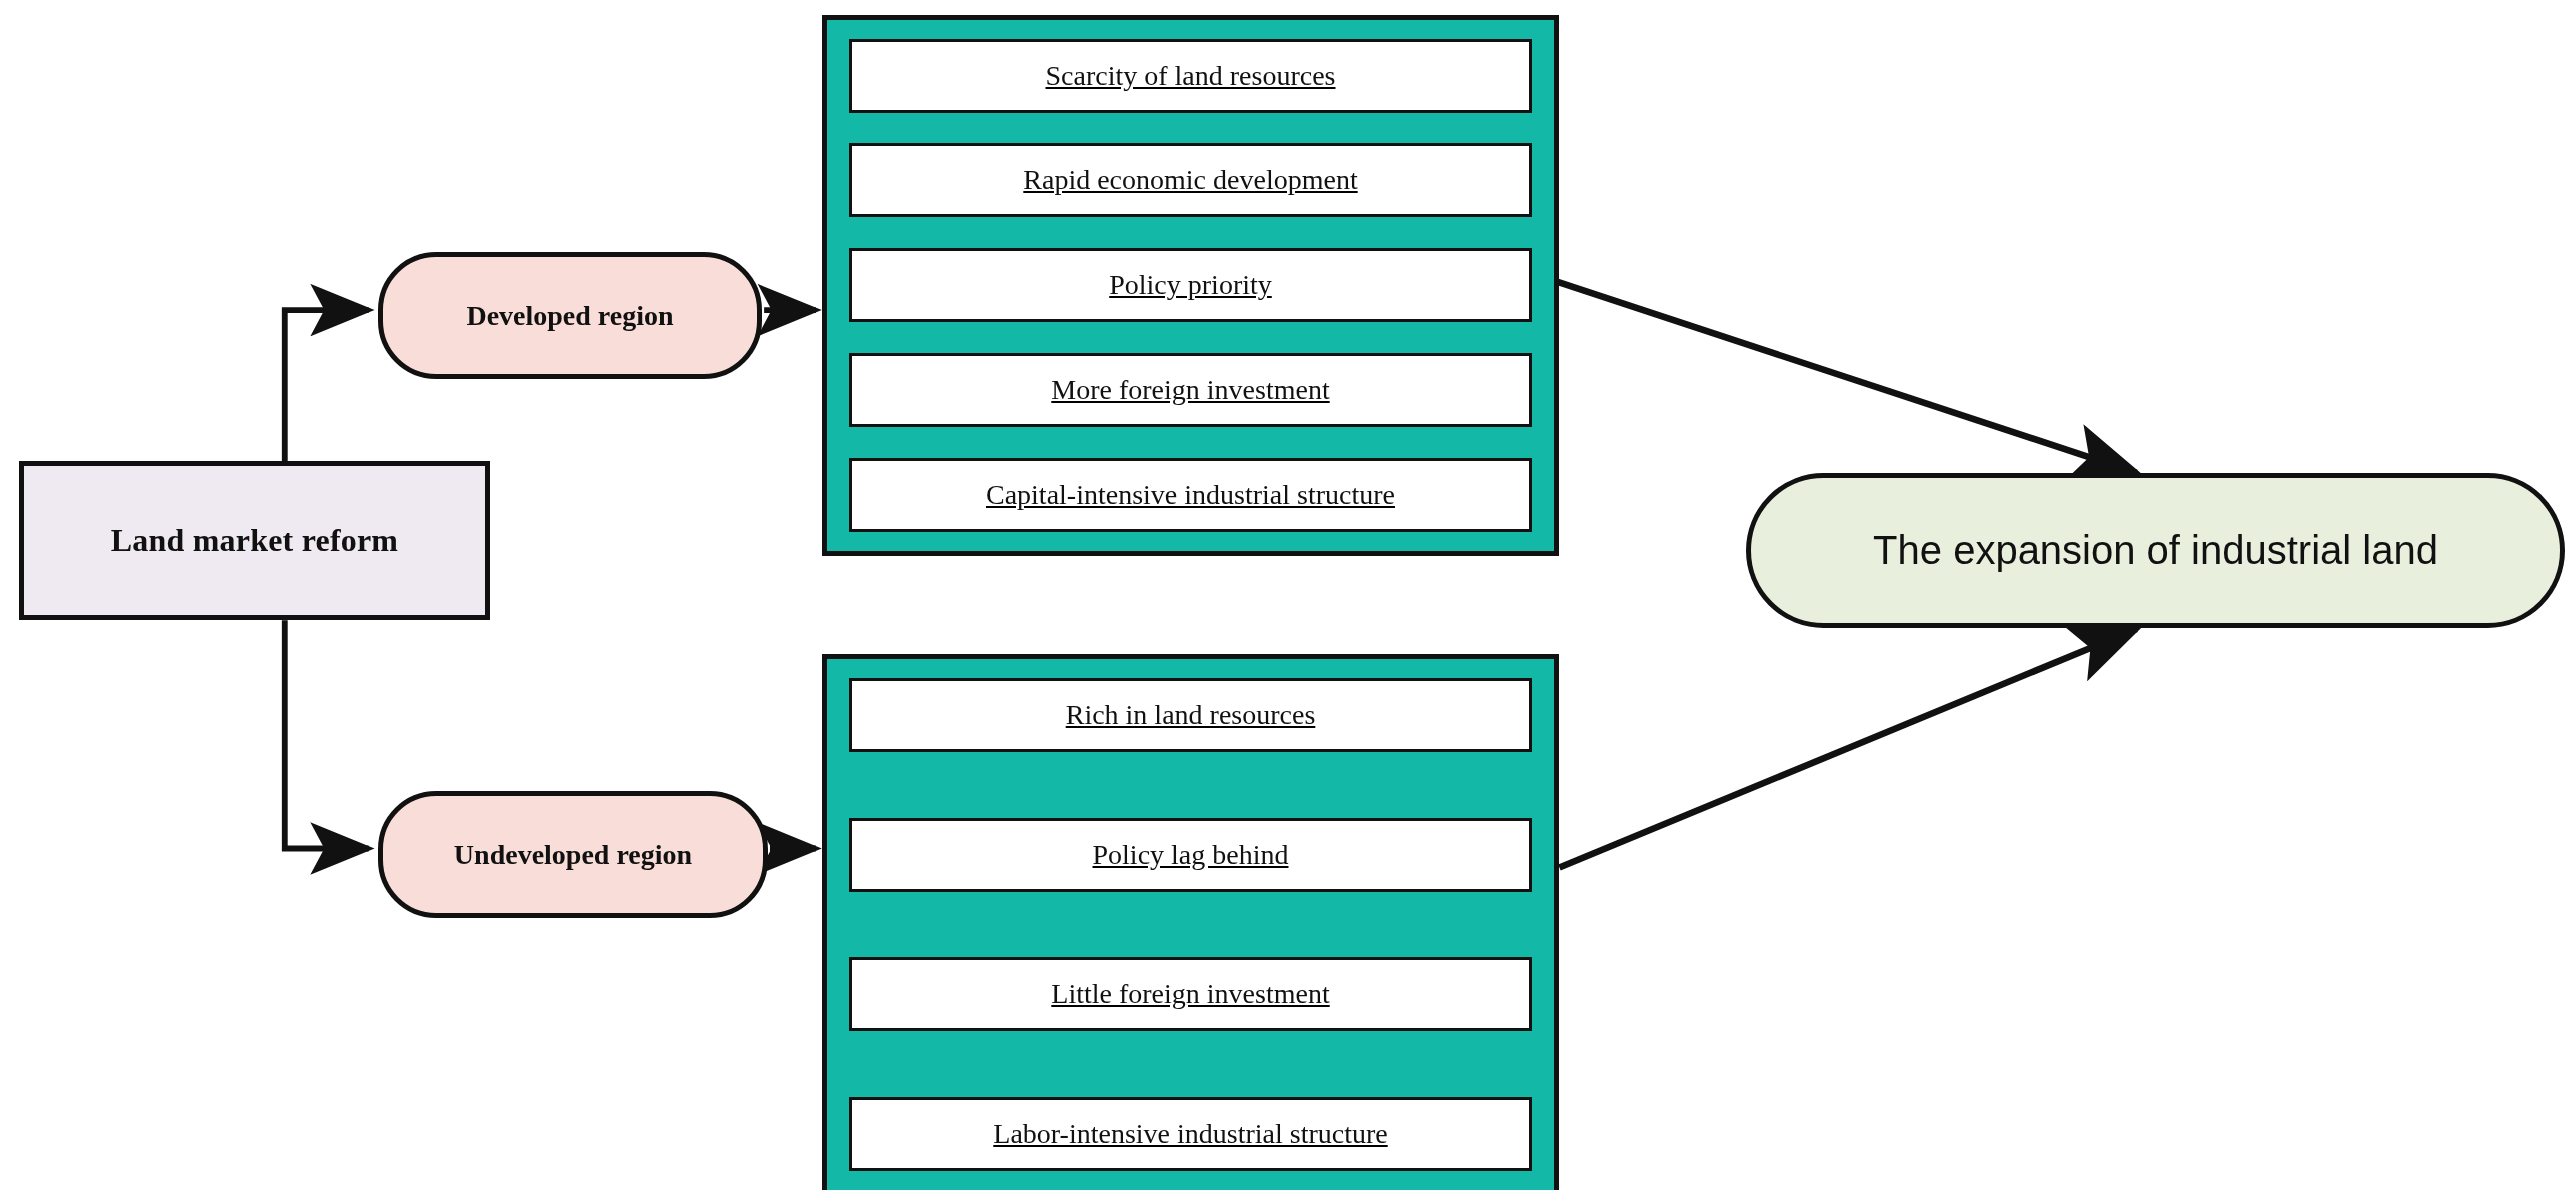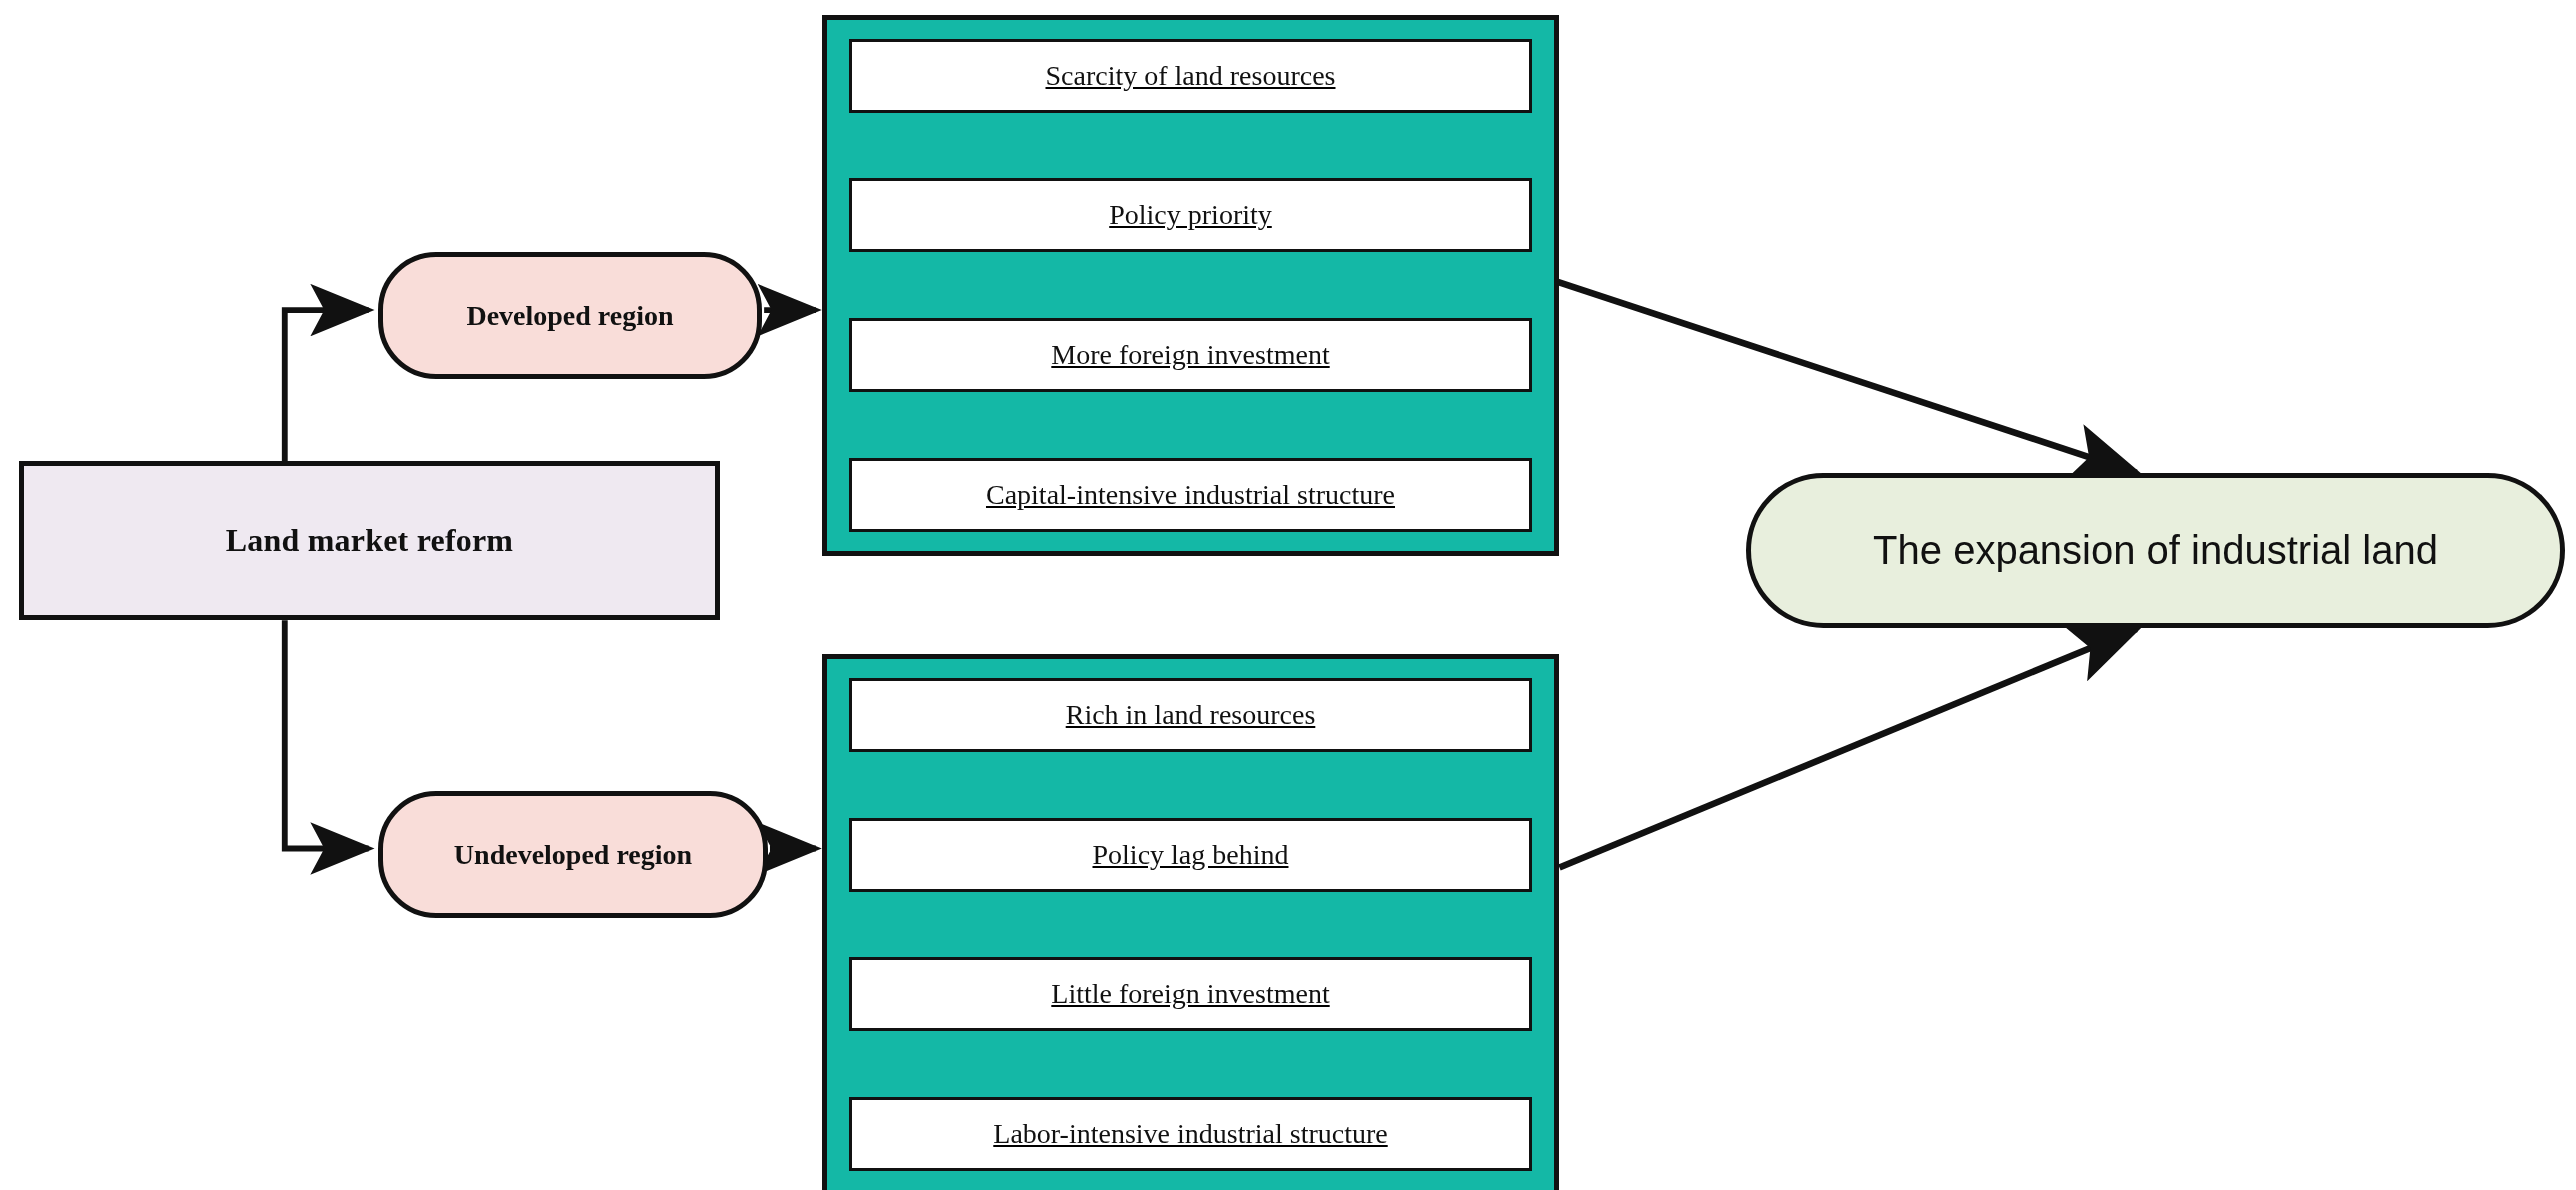--- a/index.html
+++ b/index.html
@@ -23,21 +23,21 @@
     width: 2576px;
     height: 1190px;
     pointer-events: none;
   }
 
   
   .root-box {
     position: absolute;
     left: 19px;
     top: 461px;
-    width: 701px;
+    width: 471px;
     height: 159px;
     background: #efe9f1;
     border: 5.1px solid #111111;
     box-sizing: border-box;
     display: flex;
     align-items: center;
     justify-content: center;
   }
   .root-box .label {
     font-size: 32px;
@@ -178,20 +178,23 @@
 
   <div class="pill-region" id="pill-undeveloped">
     <span class="label">Undeveloped region</span>
   </div>
 
   <div class="group-box" id="group-developed">
     <div class="attr-item">
       <span class="label">Scarcity of land resources</span>
     </div>
     <div class="attr-item">
+      <span class="label">Rapid economic development</span>
+    </div>
+    <div class="attr-item">
       <span class="label">Policy priority</span>
     </div>
     <div class="attr-item">
       <span class="label">More foreign investment</span>
     </div>
     <div class="attr-item">
       <span class="label">Capital-intensive industrial structure</span>
     </div>
   </div>
 

